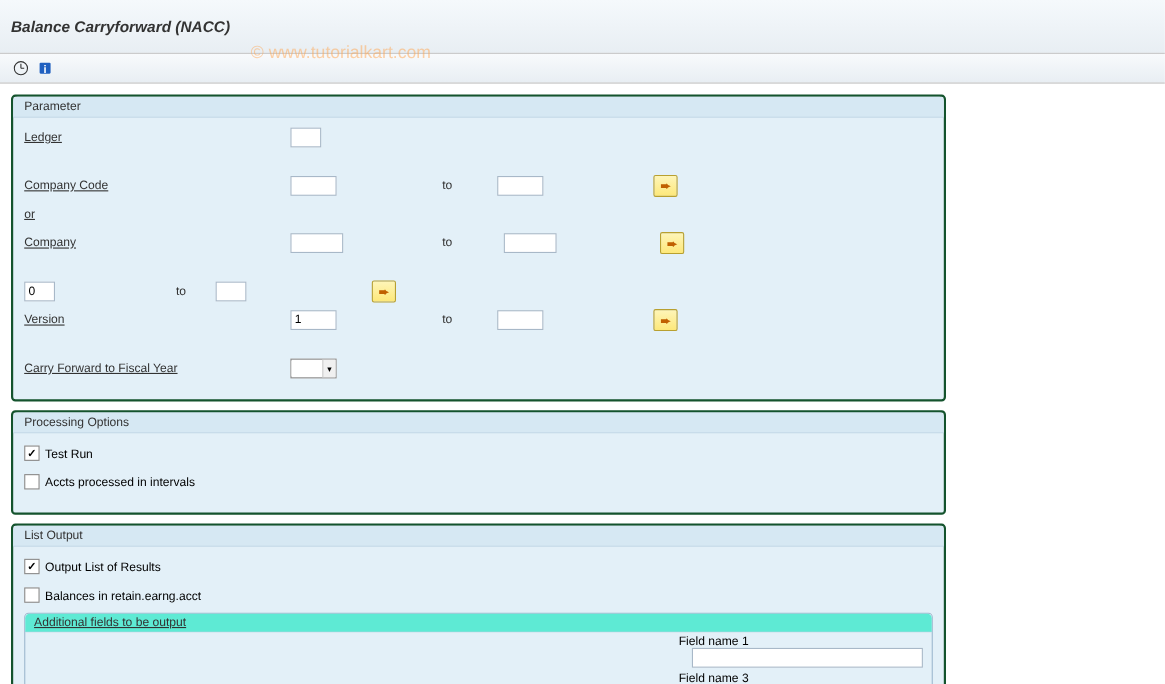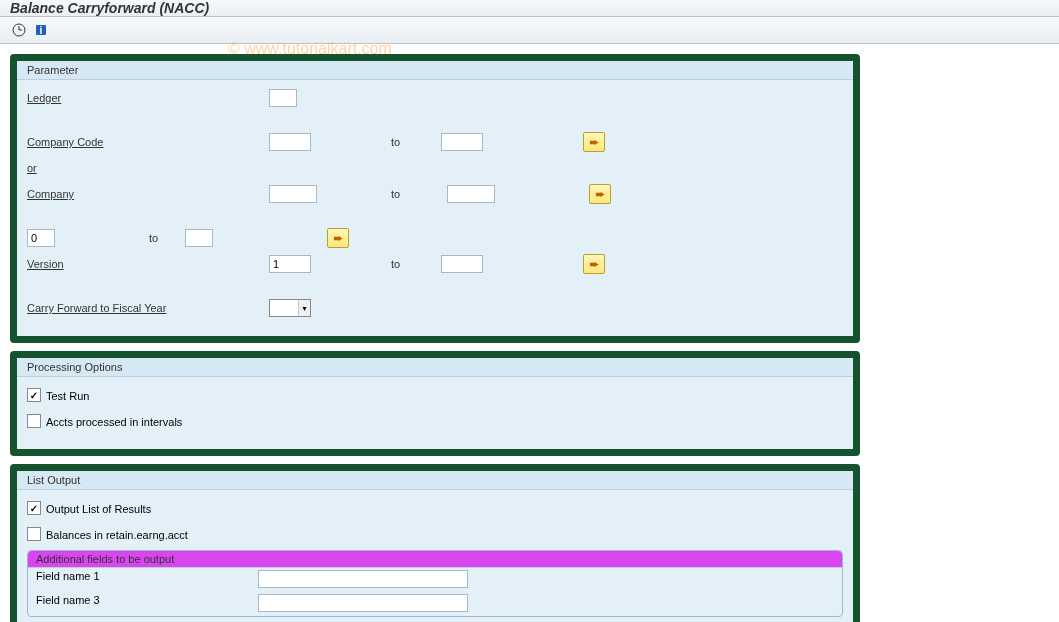--- a/index.html
+++ b/index.html
@@ -10,21 +10,21 @@
     body {
       font-family: Arial, sans-serif;
       font-size: 11px;
       background: #ffffff;
       width: 1059px;
       height: 622px;
       position: relative;
     }
     .title-bar {
       background: linear-gradient(to bottom, #f5f9fc, #e8eef3);
-      padding: 0 10px;
+      padding: 16px 10px;
       border-bottom: 1px solid #c0c0c0;
       font-size: 14px;
       font-weight: bold;
       font-style: italic;
       color: #333;
     }
     .toolbar {
       background: linear-gradient(to bottom, #f8fafc, #e8eef3);
       padding: 4px 10px;
       border-bottom: 1px solid #c0c0c0;
@@ -38,21 +38,21 @@
       display: flex;
       align-items: center;
       justify-content: center;
       cursor: pointer;
     }
     .content {
       padding: 10px;
       width: 870px;
     }
     .group-box {
-      border: 7px solid #14532d;
+      border: 2px solid #14532d;
       border-radius: 4px;
       background: #e3f0f8;
       margin-bottom: 8px;
       padding-bottom: 8px;
     }
     .group-title {
       background: #d6e8f3;
       padding: 3px 10px;
       border-bottom: 1px solid #b8d0e0;
       border-radius: 4px 4px 0 0;
@@ -81,20 +81,21 @@
       font-size: 11px;
     }
     .input-xs { width: 28px; }
     .input-sm { width: 42px; }
     .input-md { width: 48px; }
     .input-lg { width: 210px; }
     .to-label {
       width: 130px;
       padding-left: 80px;
       color: #333;
+      margin-left: 16px;
     }
     .range-btn {
       width: 22px;
       height: 20px;
       background: linear-gradient(to bottom, #fef5b8, #fde87a);
       border: 1px solid #b8a030;
       border-radius: 2px;
       margin-left: 100px;
       display: flex;
       align-items: center;
@@ -134,28 +135,30 @@
       color: #333;
       padding-left: 0;
     }
     .sub-group {
       border: 1px solid #9db8ce;
       border-radius: 4px;
       margin: 4px 0 0 0;
       background: #e3f0f8;
     }
     .sub-group .group-title {
-      background: #d946ef;
+      background: #5eead4;
       padding: 2px 8px;
+      text-decoration: underline;
     }
     .sub-row {
       display: flex;
-      align-items: flex-start;
+      align-items: flex-end;
       padding: 2px 8px;
       min-height: 24px;
+      flex-direction: column;
     }
     .sub-label {
       width: 222px;
     }
     .watermark {
       position: absolute;
       top: 40px;
       left: 228px;
       color: rgba(255, 165, 80, 0.5);
       font-size: 16px;

